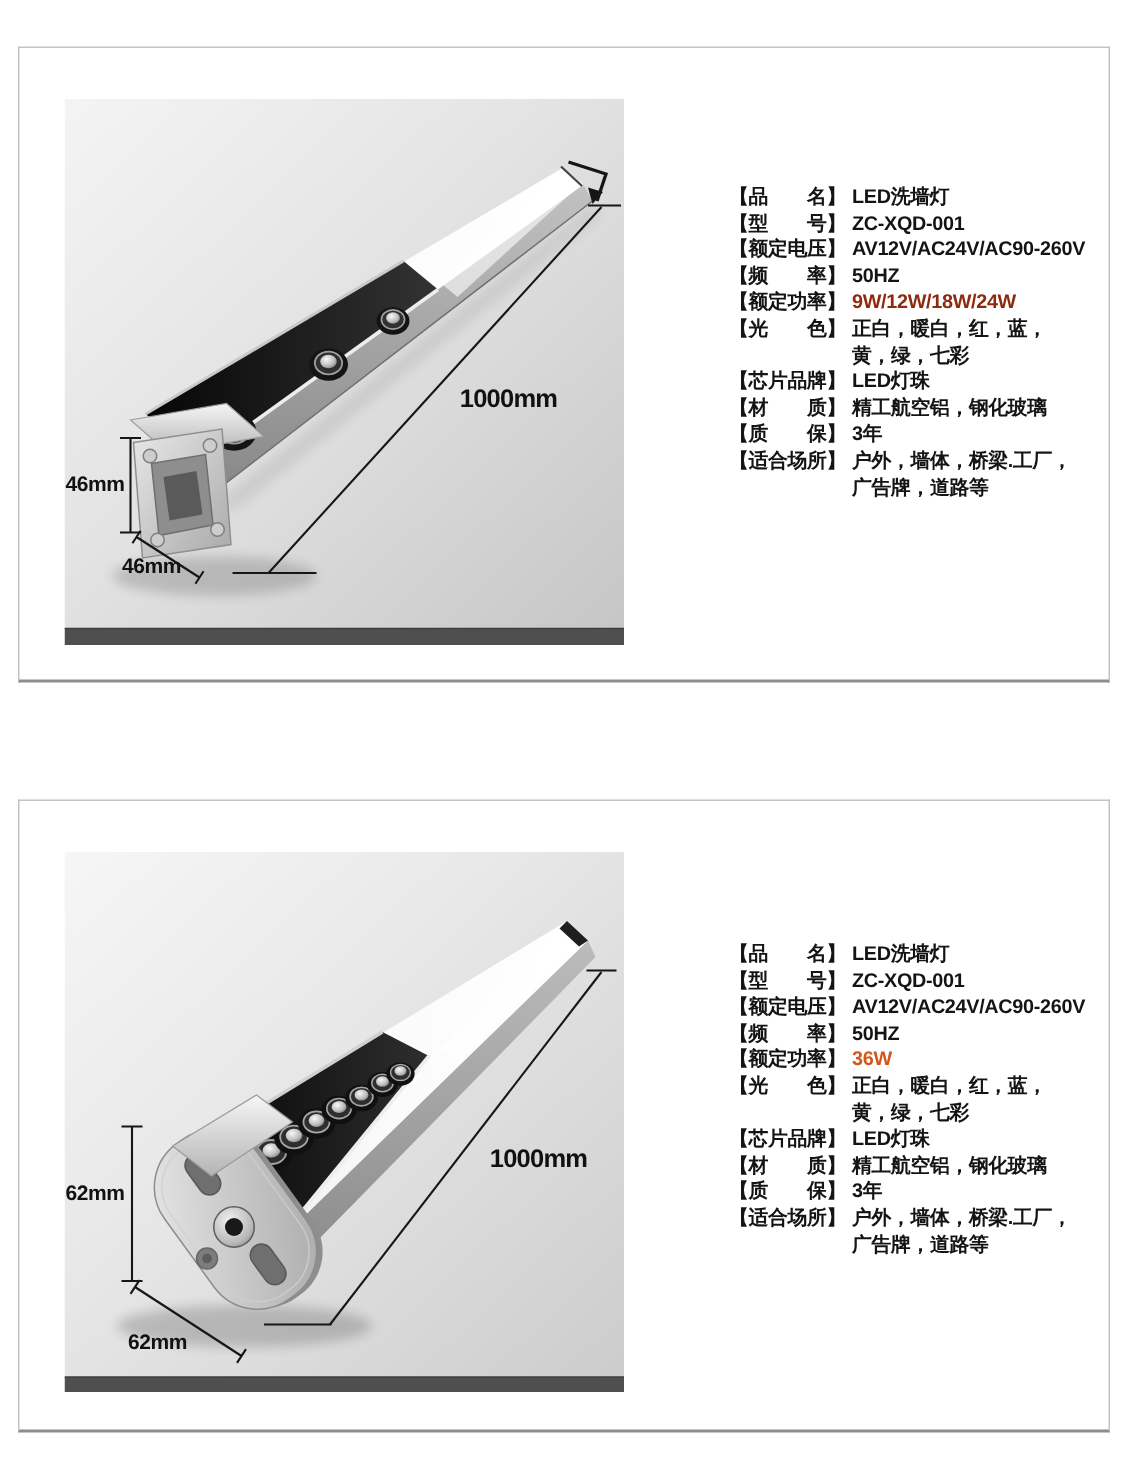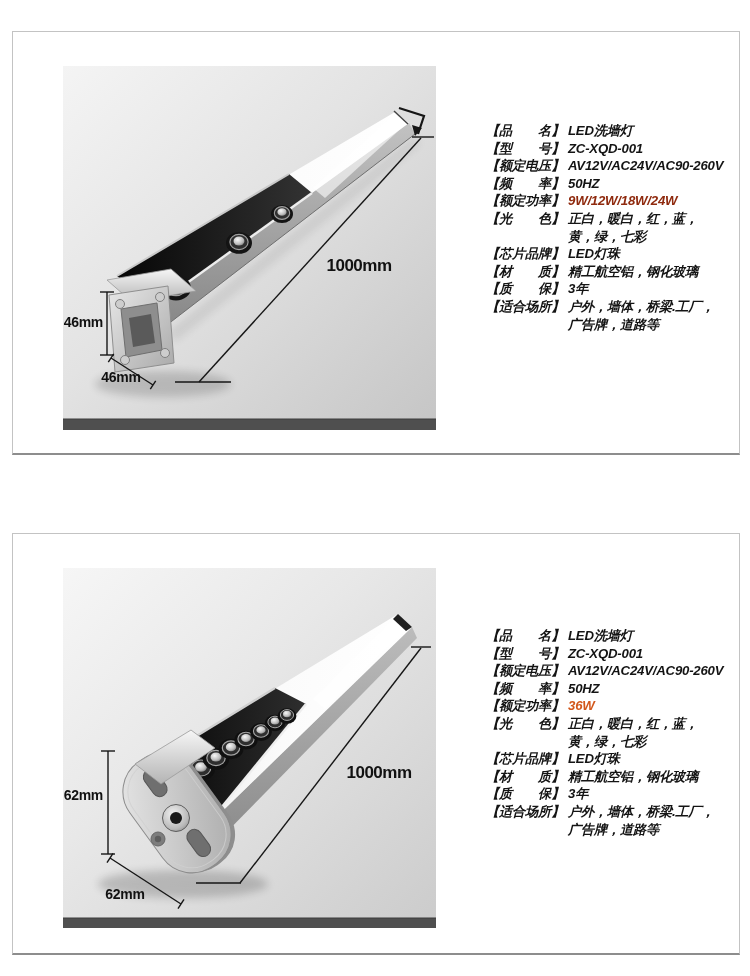--- a/index.html
+++ b/index.html
@@ -2,24 +2,24 @@
 <html style="--power-top: #8f2a0e; --power-bottom: #d2571b;"><head>
 <meta charset="utf-8">
 <style>
   html,body{margin:0;padding:0;background:#ffffff;}
   .page{position:relative;width:750px;height:976px;background:#ffffff;
         font-family:"Liberation Sans",sans-serif;overflow:hidden;}
   .card{position:absolute;left:12px;width:726px;background:#ffffff;
         border:1px solid #c3c3c3;border-bottom:2px solid #8d8d8d;}
   .card-1{top:31px;height:421px;}
   .card-2{top:533px;height:419px;}
-  .photo{position:absolute;left:50px;top:34px;width:438px;}
+  .photo{position:absolute;left:30px;top:34px;width:438px;}
   .photo svg{display:block;}
   .specs{position:absolute;width:240px;color:#141414;font-weight:bold;
-         font-size:13.2px;line-height:17.6px;letter-spacing:-0.2px;font-style:italic;}
+         font-size:13.2px;line-height:17.6px;letter-spacing:-0.2px;}
   .card-1 .specs{left:473px;top:90px;}
   .card-2 .specs{left:473px;top:93px;}
   .row{display:flex;align-items:flex-start;}
   .lbl{flex:0 0 82px;white-space:nowrap;}
   .val{flex:1;white-space:pre-line;}
   .val.power-top{color:var(--power-top,#8f2a0e);}
   .val.power-bottom{color:var(--power-bottom,#d2571b);}
   .dim-label{font-weight:bold;fill:#111111;}
   .dim-small{font-size:14px;letter-spacing:-0.3px;}
   .dim-big{font-size:17px;letter-spacing:-0.5px;}

